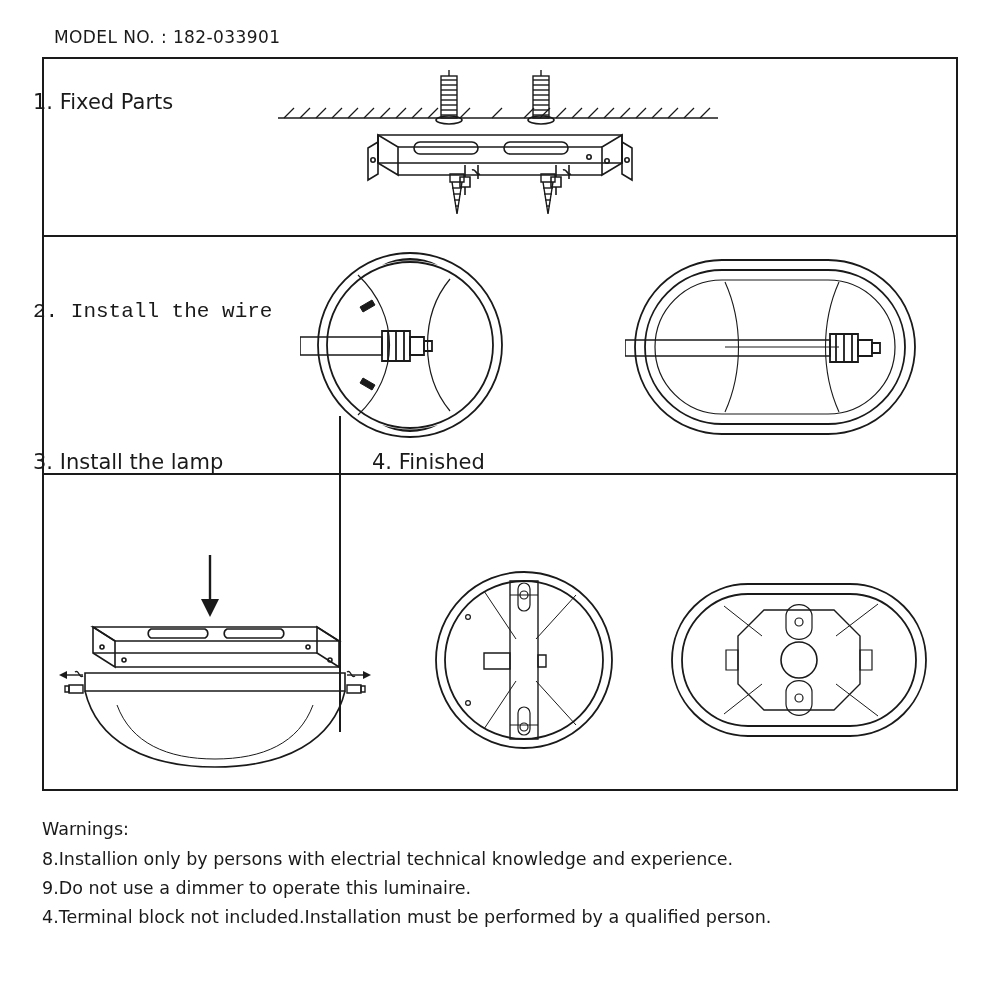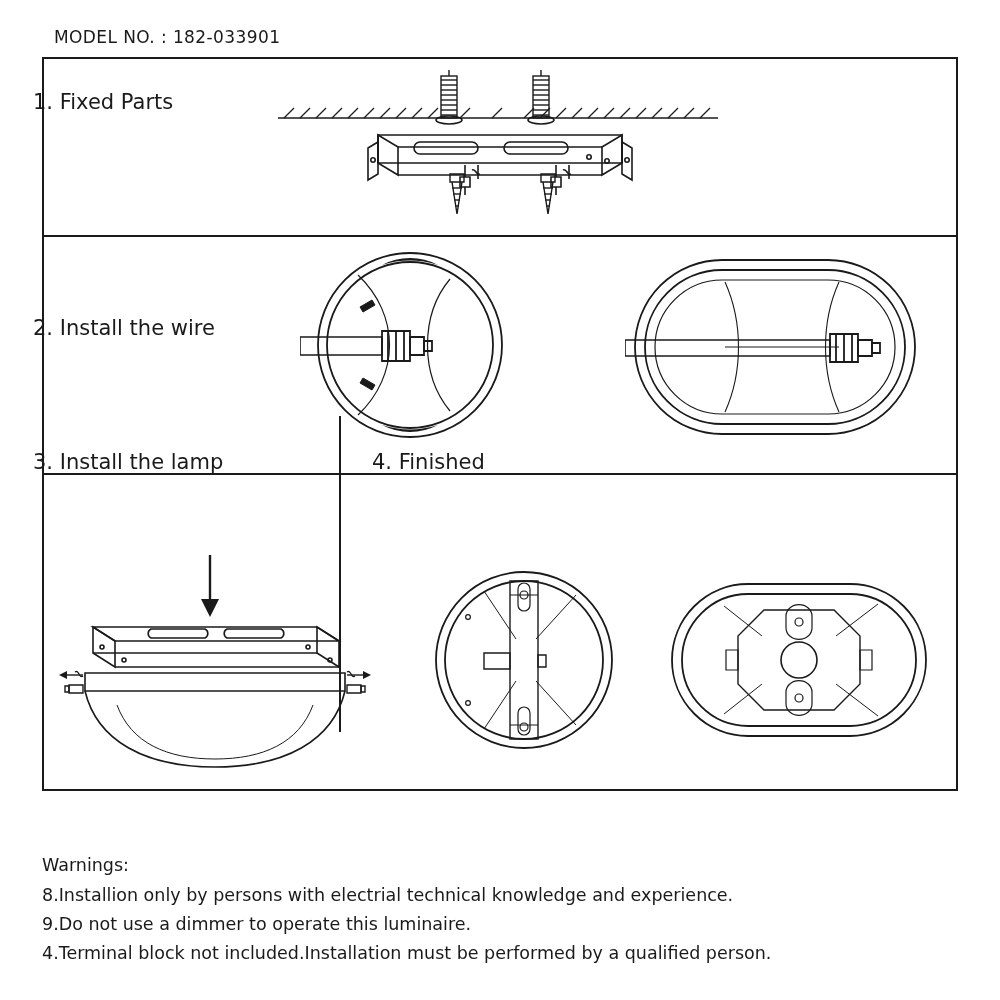--- a/index.html
+++ b/index.html
@@ -50,36 +50,36 @@
     background: #1a1a1a;
   }
 
   .step-label {
     position: absolute;
     font-size: 21px;
     color: #1a1a1a;
     white-space: nowrap;
   }
   .lbl1 { left: 33px; top: 90px; }
-  .lbl2 { left: 33px; top: 316px; }
+  .lbl2 { left: 33px; top: 300px; font-family: Liberation Mono, monospace; }
   .lbl3 { left: 33px; top: 450px; }
   .lbl4 { left: 372px; top: 450px; }
 
   .art { position: absolute; pointer-events: none; }
 
   .warnings {
     position: absolute;
     left: 42px; top: 815px;
     width: 920px;
     font-size: 17.5px;
     line-height: 29px;
     color: #1a1a1a;
   }
   .warnings div { white-space: nowrap; }
-  .wtitle { margin-bottom: 1px; margin-top: 36px; }
+  .wtitle { margin-bottom: 1px; }
 </style>
 </head>
 <body>
 
 <div class="page">
 
   <div class="model-no">MODEL NO. : 182-033901</div>
 
   <div class="table">
     <div class="row r1"></div>

